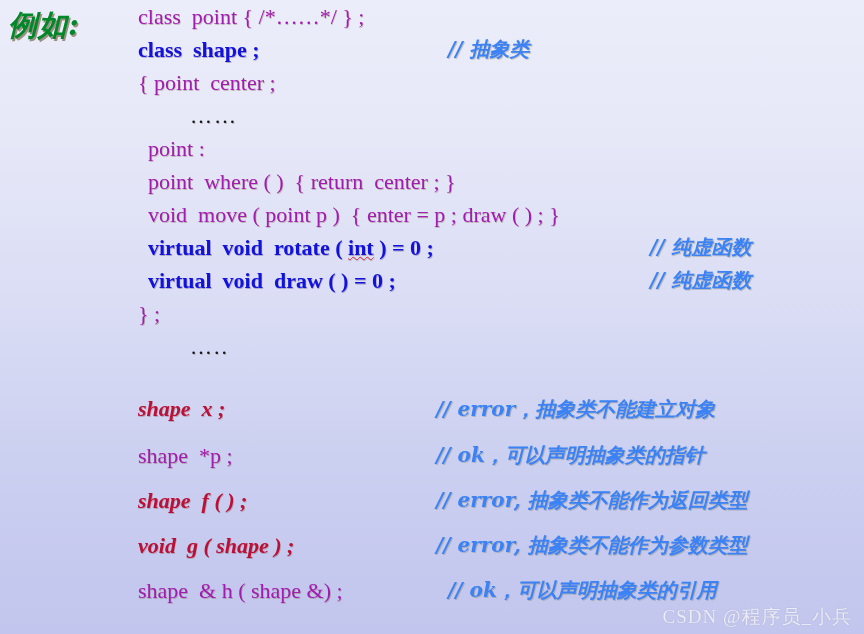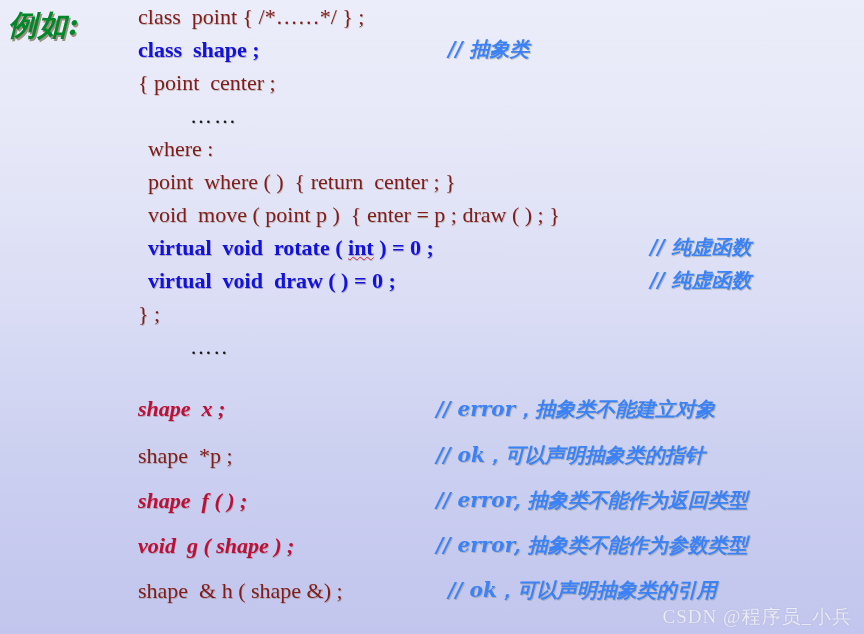--- a/index.html
+++ b/index.html
@@ -46,21 +46,21 @@
   .line {
     position: relative;
     height: 33px;
     line-height: 33px;
     white-space: nowrap;
   }
 
   .src {
     display: inline-block;
     font-size: 22px;
-    color: #7f1d1d;
+    color: #a21caf;
     text-shadow: 0.7px 0.7px 0 rgba(120,100,60,0.35);
     white-space: pre;
   }
 
   .src.kw {
     color: #1212dd;
     font-weight: bold;
     text-shadow: 0.7px 0.7px 0 rgba(90,60,120,0.35);
   }
 
@@ -142,21 +142,21 @@
 
     <div class="line">
       <span class="src ind1">{ point  center ;</span>
     </div>
 
     <div class="line">
       <span class="src dots ind3">……</span>
     </div>
 
     <div class="line">
-      <span class="src ind2">where :</span>
+      <span class="src ind2">point :</span>
     </div>
 
     <div class="line">
       <span class="src ind2">point  where ( )  { return  center ; }</span>
     </div>
 
     <div class="line">
       <span class="src ind2">void  move ( point p )  { enter = p ; draw ( ) ; }</span>
     </div>
 

